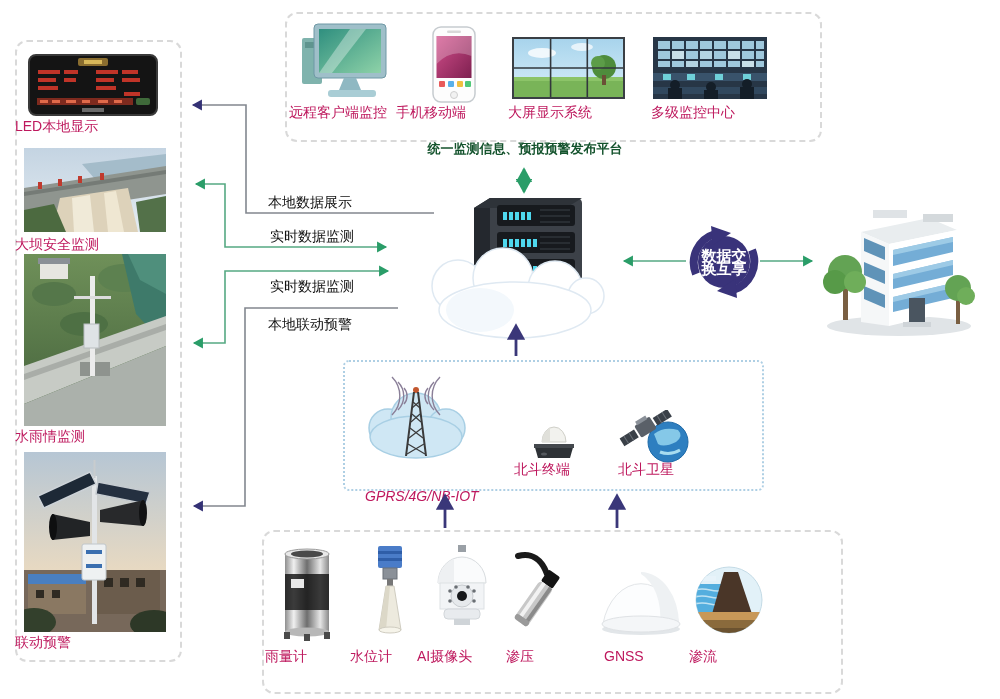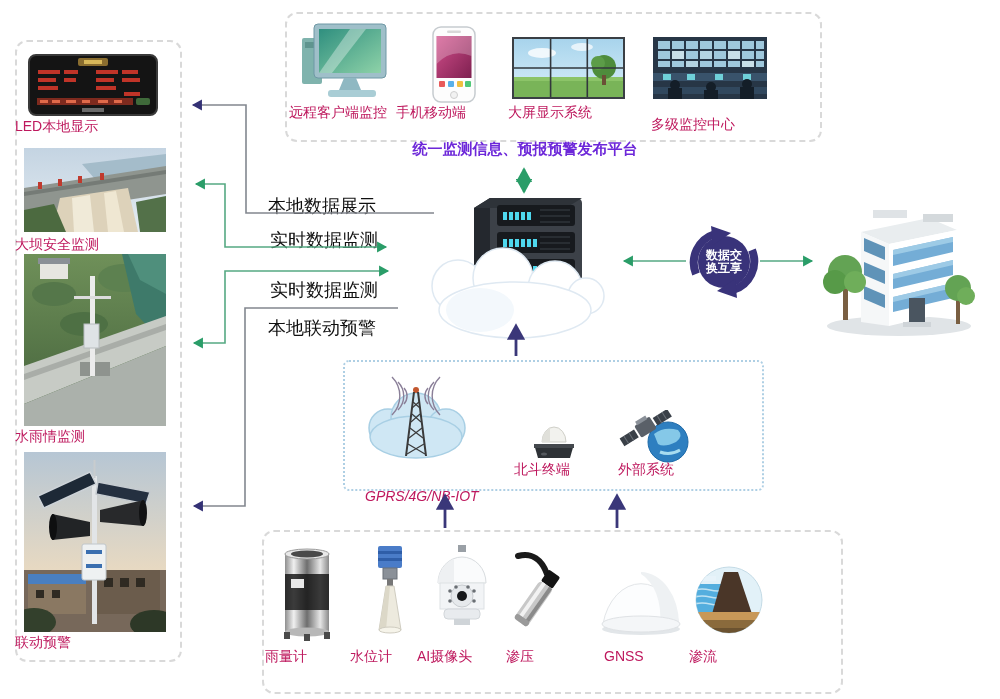--- a/index.html
+++ b/index.html
@@ -2,25 +2,25 @@
 <html><head>
 <meta charset="utf-8">
 <style>
   html,body{margin:0;padding:0;background:#fff;}
   #canvas{position:relative;width:1000px;height:699px;background:#fff;overflow:hidden;
           font-family:"Liberation Sans",sans-serif;color:#111;}
   .abs{position:absolute;}
   .panel-dashed{position:absolute;border:2px dashed #d9d9d9;border-radius:12px;background:#fff;}
   .panel-dotted{position:absolute;border:2px dotted #aecfe4;border-radius:6px;background:#fff;}
   .lbl{position:absolute;font-size:14px;text-align:left;line-height:17px;color:#be185d;}
-  .flow-lbl{position:absolute;font-size:18px;color:#101010;white-space:nowrap;text-align:right;}
-  .caption{position:absolute;font-size:15px;font-weight:700;text-align:center;color:#6d28d9;}
+  .flow-lbl{position:absolute;font-size:14px;color:#101010;white-space:nowrap;text-align:right;}
+  .caption{position:absolute;font-size:13px;font-weight:700;text-align:center;color:#14532d;}
   svg{display:block;}
   #arrow-overlay{position:absolute;left:0;top:0;pointer-events:none;}
-  .exchange-text{position:absolute;color:#fff;font-size:12px;font-weight:700;
+  .exchange-text{position:absolute;color:#fff;font-size:15px;font-weight:700;
                  text-align:center;line-height:13px;}
 </style>
 </head>
 <body>
 
 <div id="canvas">
 
   <div class="panel-dashed" style="left:15px;top:40px;width:163px;height:618px;"></div>
 
   <div class="abs" style="left:28px;top:54px;">
@@ -258,21 +258,21 @@
       <g fill="#141e28">
         <circle cx="22" cy="48" r="5"></circle>
           <rect x="15" y="51" width="14" height="11"></rect>
         <circle cx="58" cy="50" r="5"></circle>
           <rect x="51" y="53" width="14" height="9"></rect>
         <circle cx="94" cy="47" r="5"></circle>
           <rect x="87" y="50" width="14" height="12"></rect>
       </g>
     </svg>
   </div>
-  <div class="lbl" style="left:651px;top:104px;width:120px;margin-top:12px;">多级监控中心</div>
+  <div class="lbl" style="left:651px;top:104px;width:120px;">多级监控中心</div>
 
   <div class="caption" style="left:380px;top:140px;width:290px;">统一监测信息、预报预警发布平台</div>
 
   <div class="abs" style="left:420px;top:192px;">
     <svg width="190" height="152" viewBox="0 0 190 152">
       <polygon points="54,16 70,6 70,118 54,128" fill="#24282e"></polygon>
       <rect x="70" y="6" width="92" height="114" rx="5" fill="#3c4148"></rect>
       <polygon points="54,16 146,16 162,6 70,6" fill="#2e3339"></polygon>
       <g>
         <rect x="77" y="13" width="78" height="21" rx="3" fill="#171a1e"></rect>
@@ -438,21 +438,21 @@
             <line x1="7" y1="13" x2="7" y2="22"></line>
             <line x1="13" y1="13" x2="13" y2="22"></line>
             <line x1="46" y1="13" x2="46" y2="22"></line>
             <line x1="52" y1="13" x2="52" y2="22"></line>
           </g>
         <rect x="21" y="10" width="18" height="14" rx="2" fill="#5a6068"></rect>
         <rect x="24" y="7" width="12" height="4" fill="#8a9098"></rect>
       </g>
     </svg>
   </div>
-  <div class="lbl" style="left:618px;top:461px;width:80px;">外部系统</div>
+  <div class="lbl" style="left:618px;top:461px;width:80px;">北斗卫星</div>
 
 
   <div class="panel-dashed" style="left:262px;top:530px;width:577px;height:160px;"></div>
 
   <div class="abs" style="left:278px;top:546px;">
     <svg width="58" height="95" viewBox="0 0 58 95">
       <defs>
           <linearGradient id="met1" x1="0" y1="0" x2="1" y2="0">
         <stop offset="0" stop-color="#8f8f8f"></stop>
             <stop offset="0.2" stop-color="#f0f0f0"></stop>

